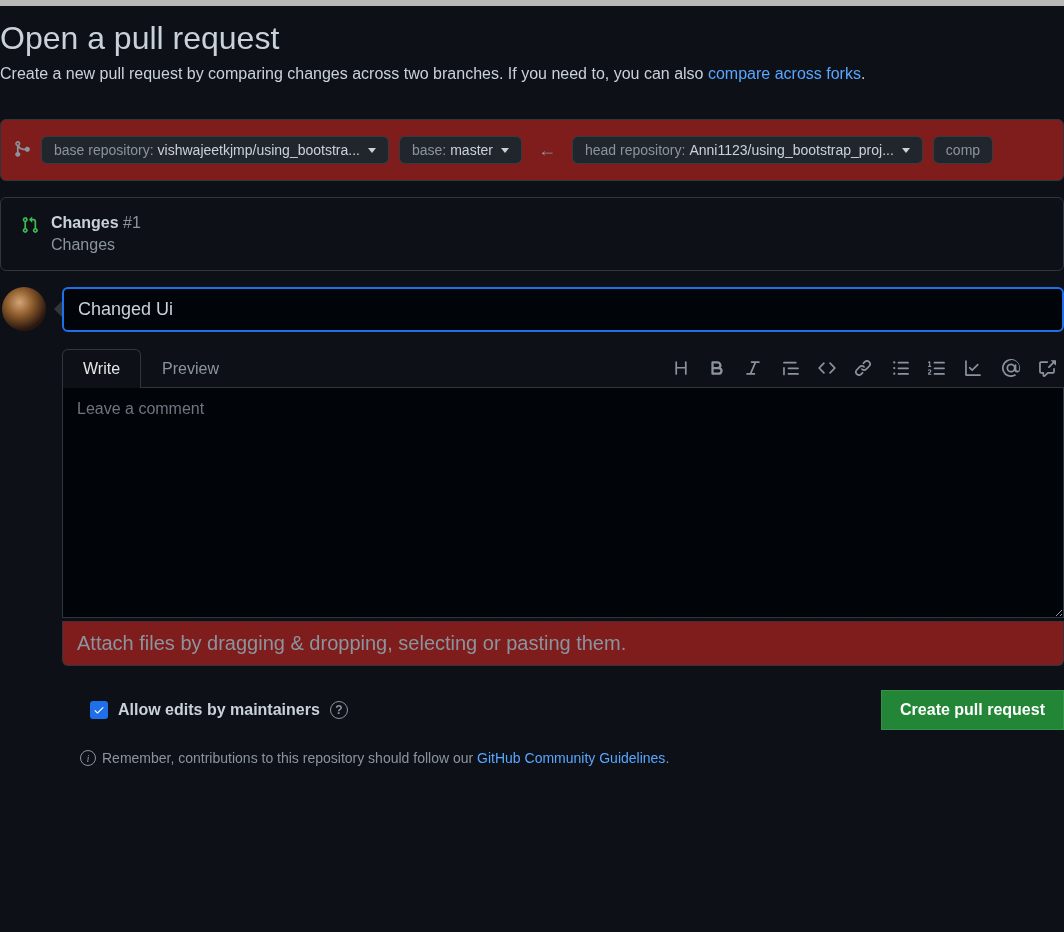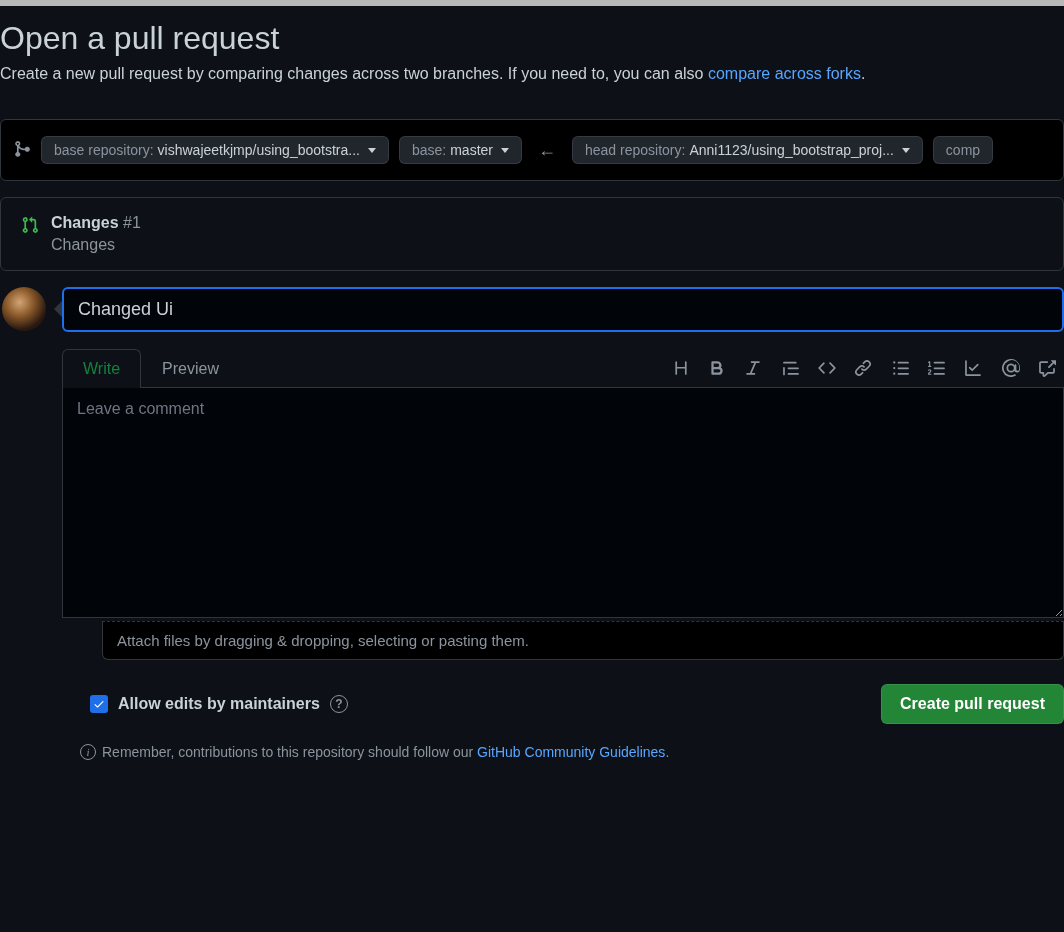--- a/index.html
+++ b/index.html
@@ -20,21 +20,21 @@
     margin-bottom: 8px;
   }
   .page-subtitle {
     font-size: 16px;
     color: #c9d1d9;
   }
   .link { color: #58a6ff; text-decoration: none; }
   .branch-box {
     border: 1px solid #30363d;
     border-radius: 6px;
-    background: #000000;
+    background: #7f1d1d;
     margin-top: 16px;
     padding: 16px 12px;
   }
   .branch-row {
     display: flex;
     align-items: center;
     gap: 10px;
     flex-wrap: nowrap;
   }
   .compare-icon {
@@ -146,21 +146,21 @@
     font-size: 16px;
     color: #8b949e;
     cursor: pointer;
     border: 1px solid transparent;
     border-bottom: none;
     border-radius: 6px 6px 0 0;
     position: relative;
     top: 1px;
   }
   .tab.active {
-    color: #15803d;
+    color: #e5e5e5;
     background: #0d1117;
     border-color: #30363d;
   }
   .toolbar {
     display: flex;
     gap: 20px;
     padding-right: 8px;
     color: #8b949e;
   }
   .toolbar-group { display: flex; gap: 18px; align-items: center; }
@@ -178,24 +178,23 @@
     resize: vertical;
     outline: none;
     font-family: inherit;
   }
   .comment-textarea::placeholder { color: #6e7681; }
   .attach-hint {
     border: 1px solid #30363d;
     border-top: 1px dashed #30363d;
     border-radius: 0 0 6px 6px;
     padding: 10px 14px;
-    font-size: 15px;
-    color: #8b949e;
-    background: #000000;
-    margin-left: 40px;
+    font-size: 20px;
+    color: #8b949e;
+    background: #7f1d1d;
   }
   .form-footer {
     display: flex;
     justify-content: space-between;
     align-items: center;
     margin-top: 24px;
     padding-left: 28px;
   }
   .allow-edits {
     display: flex;
@@ -225,21 +224,21 @@
     font-size: 12px;
     color: #8b949e;
   }
   .create-btn {
     background: #238636;
     border: 1px solid rgba(240,246,252,0.1);
     color: #ffffff;
     padding: 10px 18px;
     font-size: 16px;
     font-weight: 600;
-    border-radius: 6px;
+    border-radius: 0;
     cursor: pointer;
   }
   .guidelines {
     margin-top: 20px;
     margin-left: 80px;
     font-size: 14px;
     color: #8b949e;
     display: flex;
     align-items: center;
     gap: 6px;

